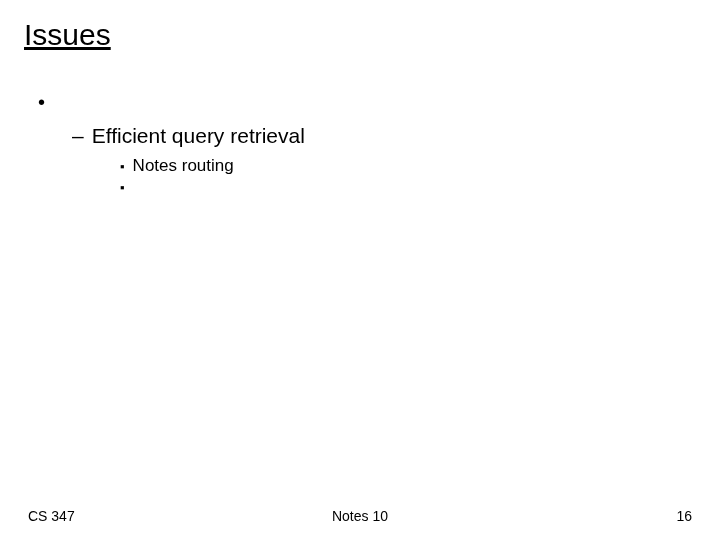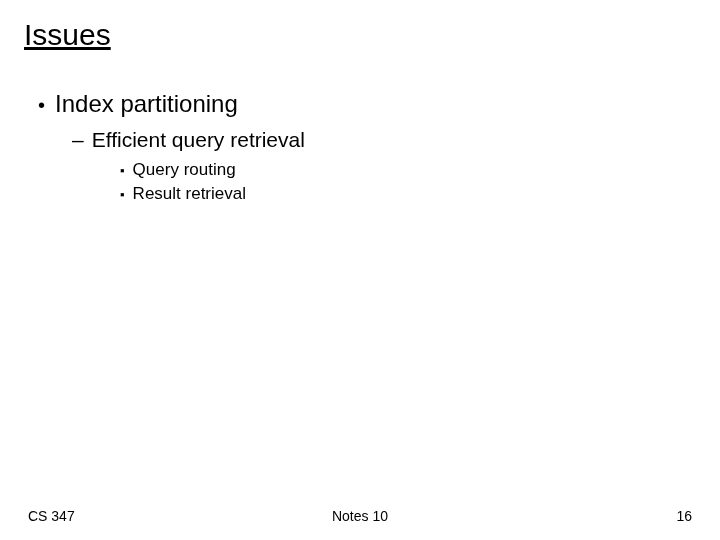--- a/index.html
+++ b/index.html
@@ -83,36 +83,34 @@
     }
   </style>
 </head>
 <body>
 
 <div class="slide">
   <h1 class="title">Issues</h1>
 
   <div class="bullet-l1">
     <span class="marker">•</span>
-    <span>Index partitioning</span>
   </div>
 
   <div class="bullet-l2">
     <span class="marker">–</span>
     <span>Efficient query retrieval</span>
   </div>
 
   <div class="bullet-l3">
     <span class="marker">▪</span>
-    <span>Query routing</span>
+    <span>Notes routing</span>
   </div>
 
   <div class="bullet-l3">
     <span class="marker">▪</span>
-    <span>Result retrieval</span>
   </div>
 
   <div class="footer">
     <span>CS 347</span>
     <span class="footer-center">Notes 10</span>
     <span>16</span>
   </div>
 </div>
 
 </body></html>

